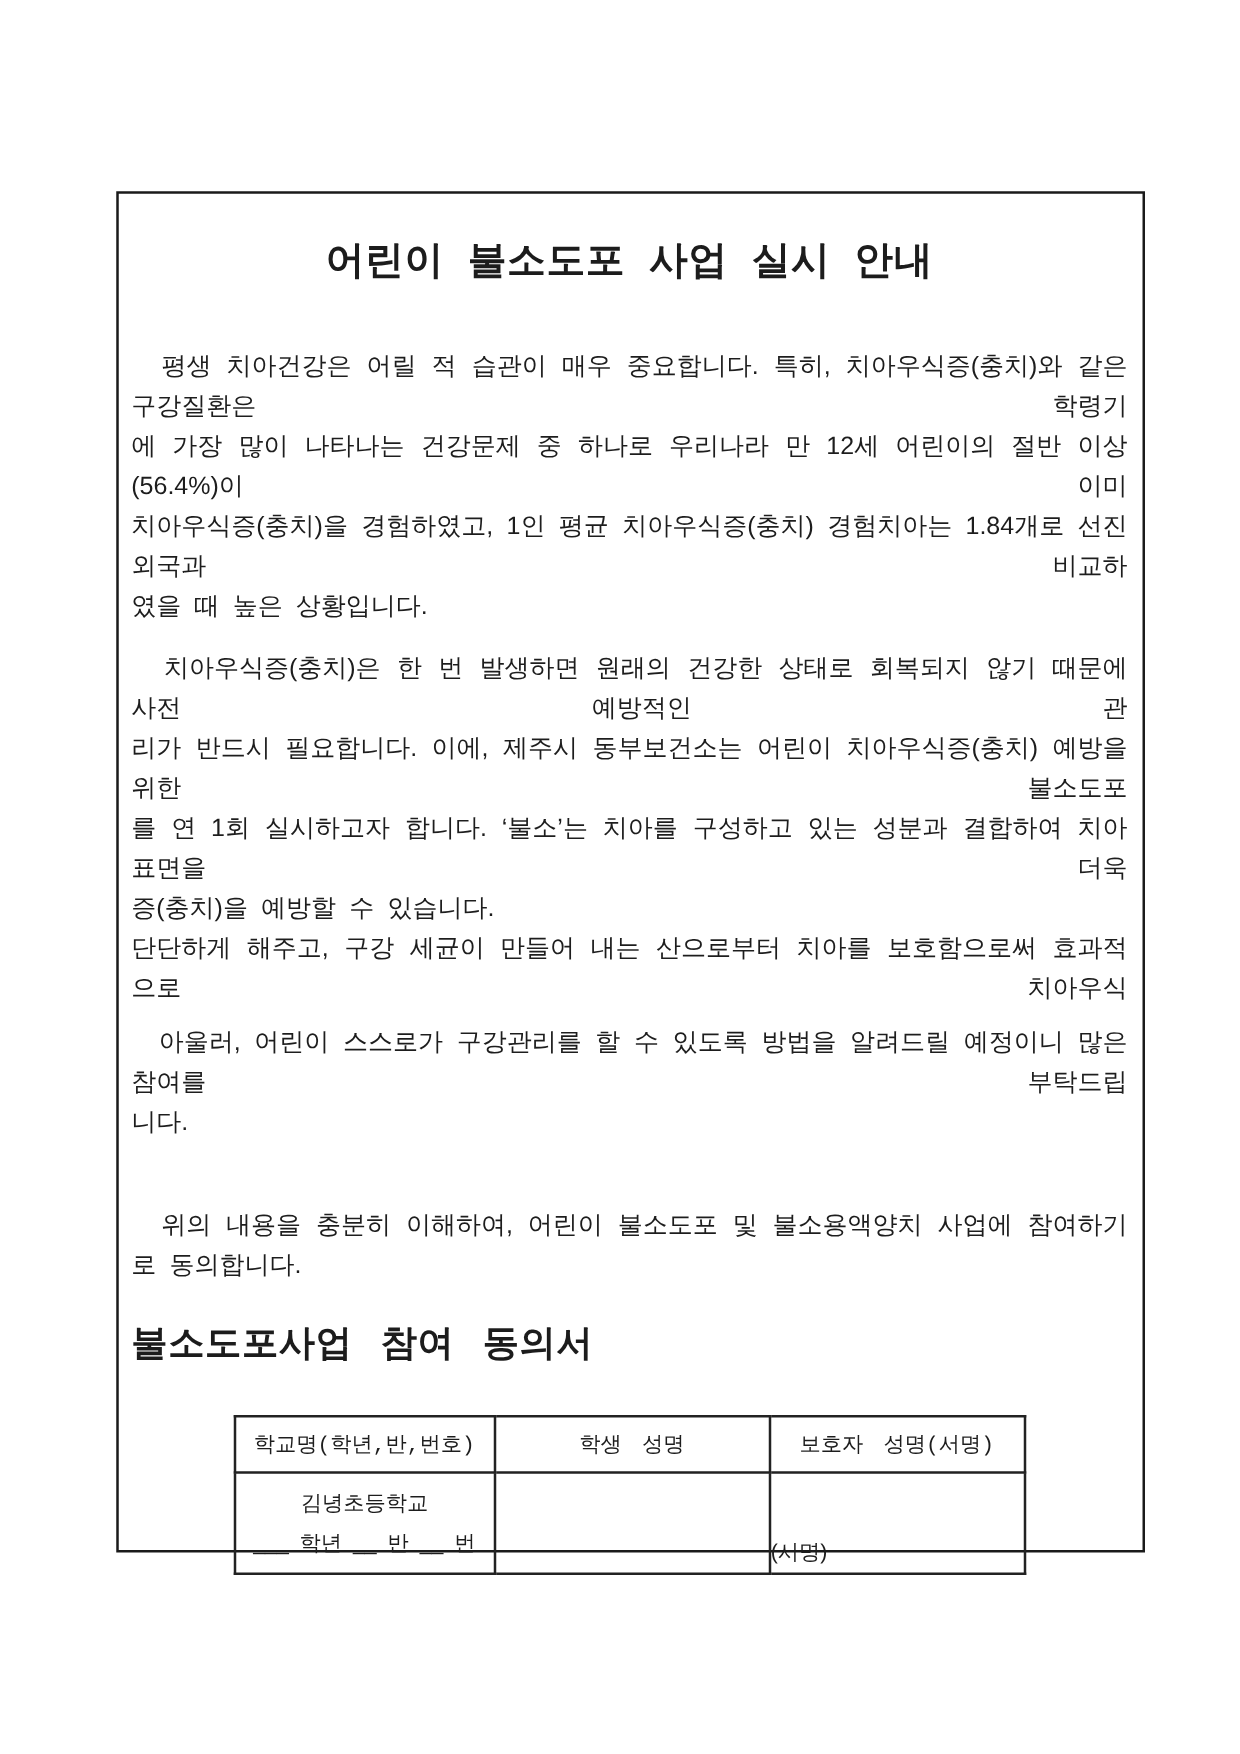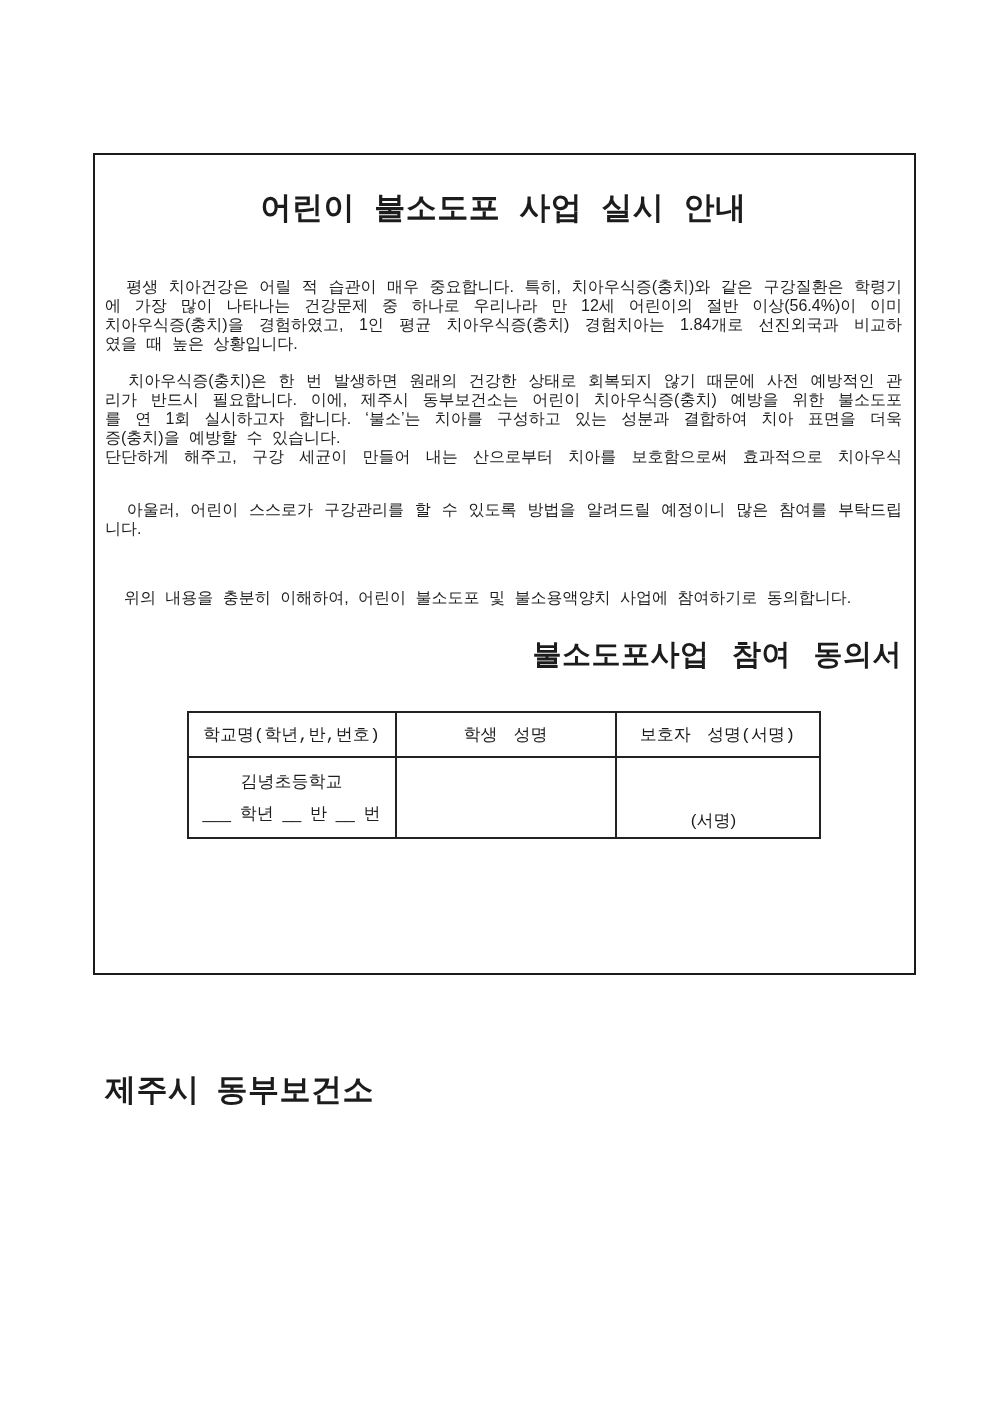--- a/index.html
+++ b/index.html
@@ -3,42 +3,42 @@
 <meta charset="utf-8">
 <style>
   html,body{margin:0;padding:0;background:#ffffff;}
   body{
     width:992px;height:1403px;position:relative;overflow:hidden;
     font-family:"Liberation Sans","DejaVu Sans",sans-serif;
     color:#1d1d1d;
     -webkit-font-smoothing:antialiased;
   }
   .doc-border{
-    position:absolute;left:93px;top:153px;width:823px;height:822px;
+    position:absolute;left:93px;top:153px;width:823px;height:1089px;
     box-sizing:border-box;border:2px solid #1a1a1a;background:#ffffff;
     padding:0 12px 0 10px;
   }
   .title{
     margin:34px 0 0 0;text-align:center;
     font-size:31px;line-height:38px;font-weight:700;
     word-spacing:10px;letter-spacing:0.5px;color:#1c1c1c;
   }
   .paragraphs{margin-top:50px;}
-  .para{font-size:16px;line-height:19px;}
+  .para{font-size:20px;line-height:32px;}
   .para:nth-child(1){margin-bottom:18px;}
-  .para:nth-child(2){margin-bottom:34px;}
+  .para:nth-child(2){margin-bottom:11px;}
   .para:nth-child(3){margin-bottom:50px;}
   .para:nth-child(4){margin-bottom:0;}
   .line{
     text-align:justify;text-align-last:justify;
     white-space:pre-wrap;word-spacing:5px;
   }
   .line.last{text-align-last:left;}
   .subtitle{
-    margin:28px 0 0 0;text-align:right;
+    margin:28px 0 0 0;text-align:left;
     font-size:29px;line-height:38px;font-weight:600;
     word-spacing:14px;letter-spacing:0.5px;color:#1c1c1c;
   }
   table.consent{
     width:632px;margin:38px auto 0 auto;
     border-collapse:collapse;table-layout:fixed;
   }
   table.consent th, table.consent td{
     border:2px solid #222222;font-size:17px;color:#1d1d1d;
   }
@@ -46,21 +46,21 @@
     height:41px;font-weight:500;text-align:center;vertical-align:middle;
     word-spacing:6px;
     font-family:Liberation Mono, monospace;
   }
   td.school-cell{
     height:74px;text-align:center;vertical-align:middle;line-height:32px;
     word-spacing:4px;
   }
   td.student-cell{height:74px;}
   td.sign-cell{
-    height:74px;vertical-align:bottom;text-align:center;
+    height:74px;vertical-align:bottom;text-align:left;
     padding:0 8px 5px 0;
     border-radius:30px;
   }
   .issuer{
     margin-top:232px;
     font-size:31px;line-height:38px;font-weight:700;
     word-spacing:8px;letter-spacing:0.5px;color:#1c1c1c;
   }
 </style>
 </head>

